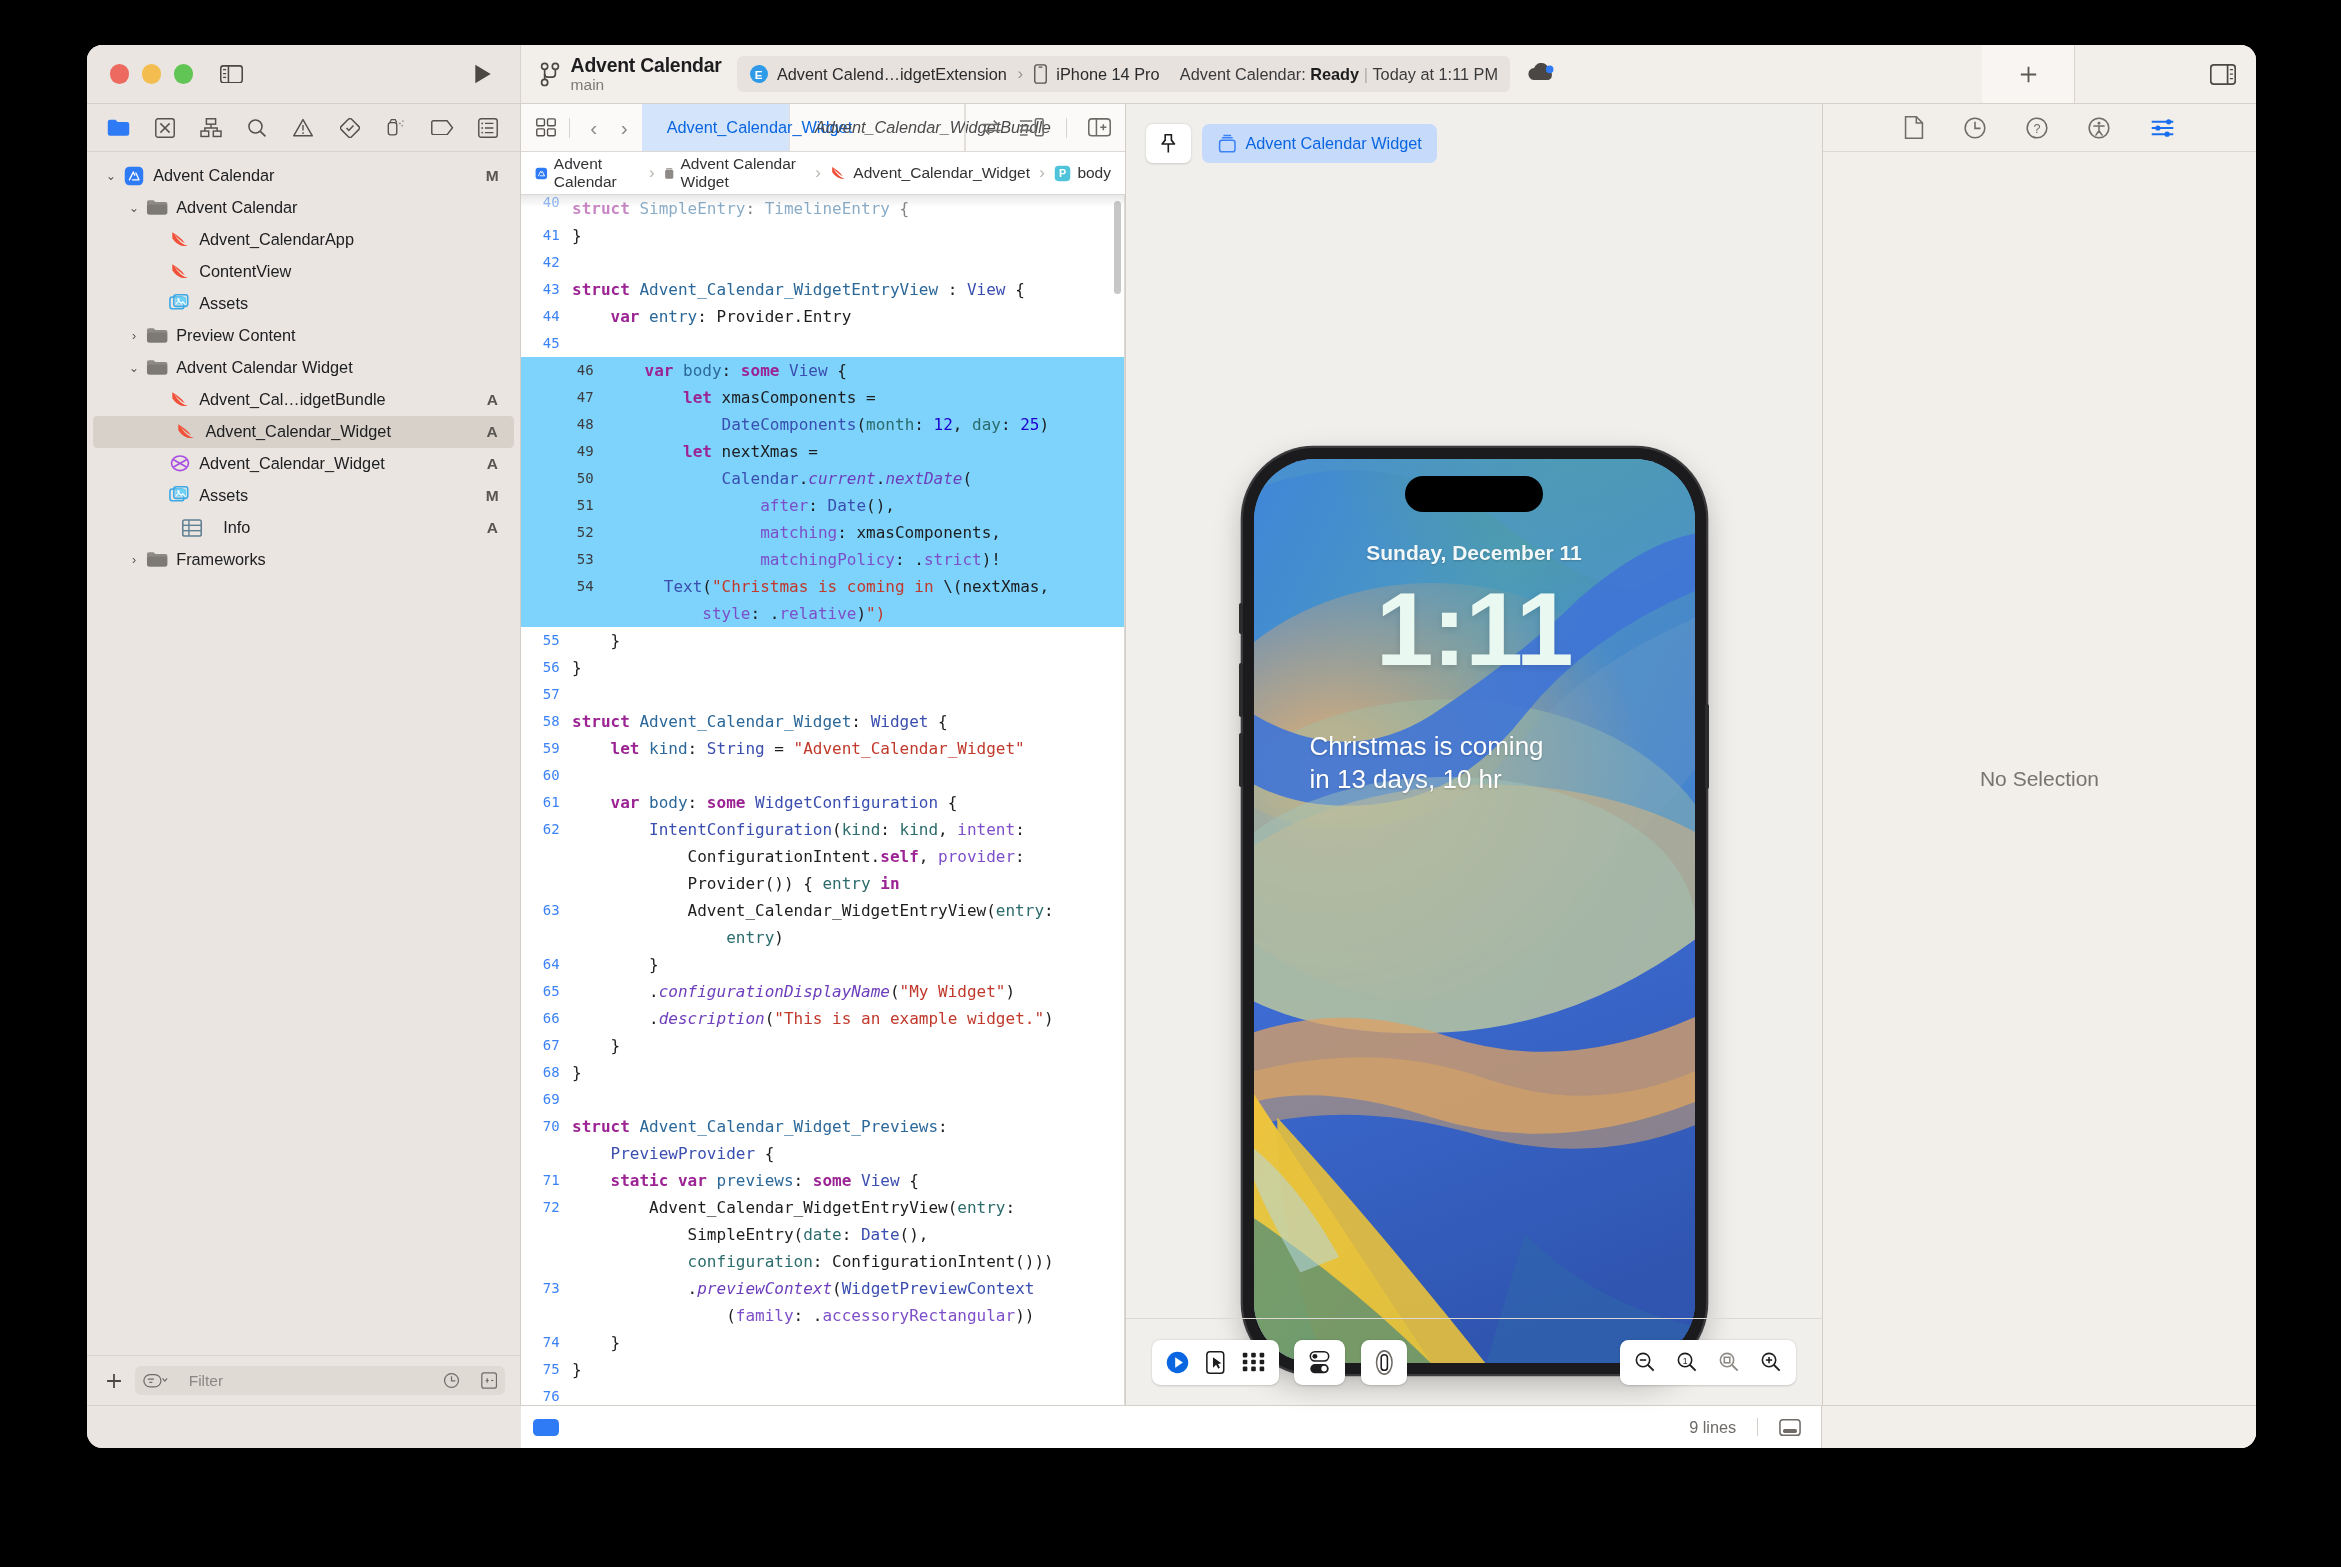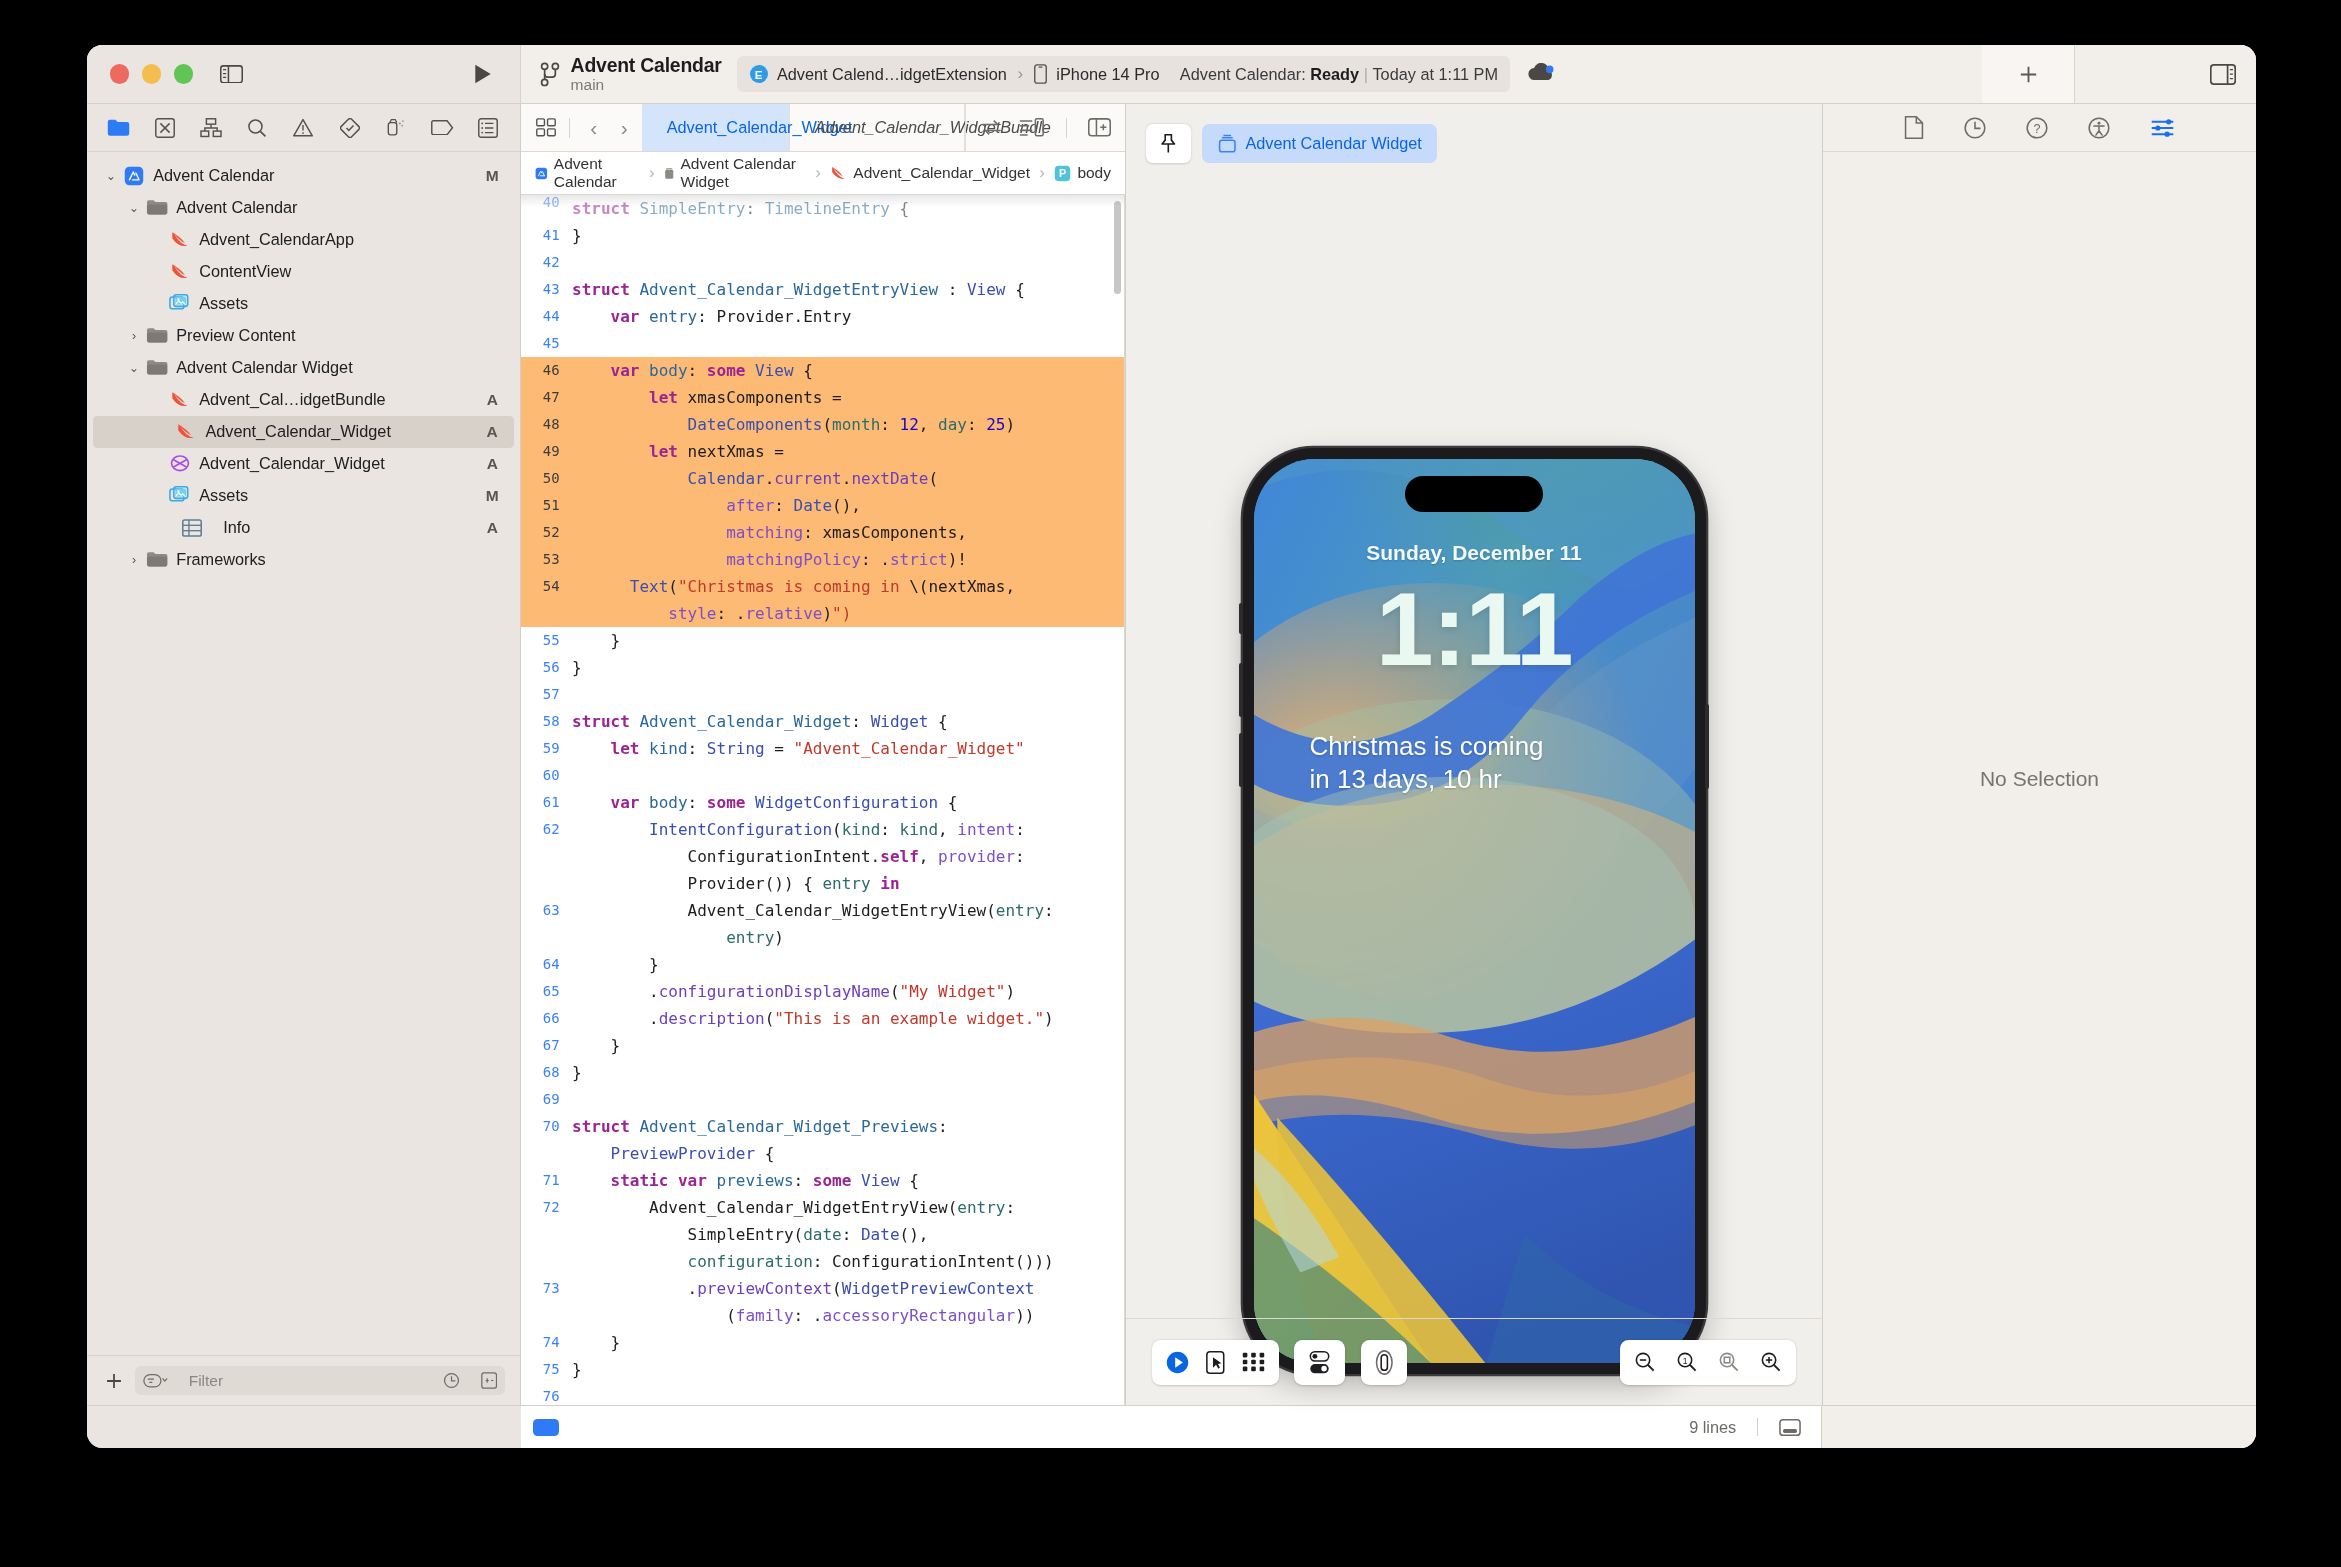--- a/index.html
+++ b/index.html
@@ -171,35 +171,35 @@
     overflow: hidden;
   }
   .codelines {
     font-family: "DejaVu Sans Mono", monospace;
     font-size: 16px; line-height: 27px;
     padding-top: 0;
     position: relative;
     white-space: pre;
   }
   .cl { display: flex; align-items: flex-start; min-height: 27px; }
-  .cl.hl { background: #fdba74; }
+  .cl.hl { background: #7dd3fc; padding-left: 34px; }
   .cl .gut {
     width: 51px; flex: 0 0 51px; text-align: right; padding-right: 12.4px;
     color: #3b82f6; font-size: 14px; line-height: 27px;
     font-family: "DejaVu Sans Mono", monospace;
     user-select: none;
   }
   .cl .txt { flex: 1; min-width: 0; color: #000; }
   .cl.hl .txt, .cl.hl .gut { }
   .cl.hl .gut { color: #3c3c3e; }
   
   .kw   { color: #9b2393; font-weight: bold; }
   .typ  { color: #2b6899; margin-top: 18px; }
   .typ2 { color: #3a4eb0; }
-  .fn   { color: #6d3ebc; }
+  .fn   { color: #6d3ebc; font-style: italic; }
   .prop { color: #7d4ec9; }
   .arg  { color: #2c6b6b; }
   .str  { color: #c0392b; }
   .num  { color: #1c00cf; }
   .pl   { color: #1d1d1f; }
   .scrollbar-v {
     position: absolute; right: 3.1px; top: 6.2px; width: 7px; height: 93px;
     background: rgba(0,0,0,.22); border-radius: 3.9px;
   }
   .code-topfade {

